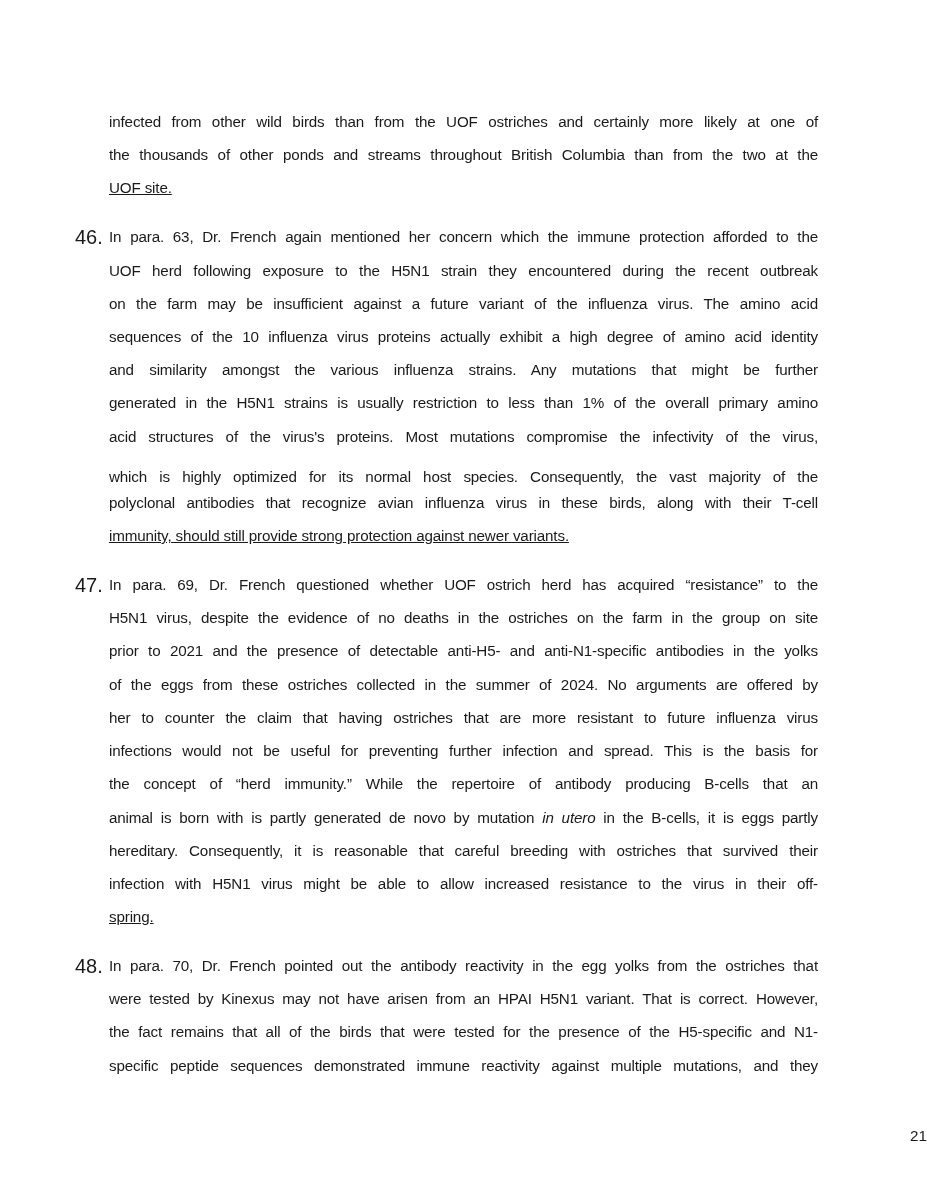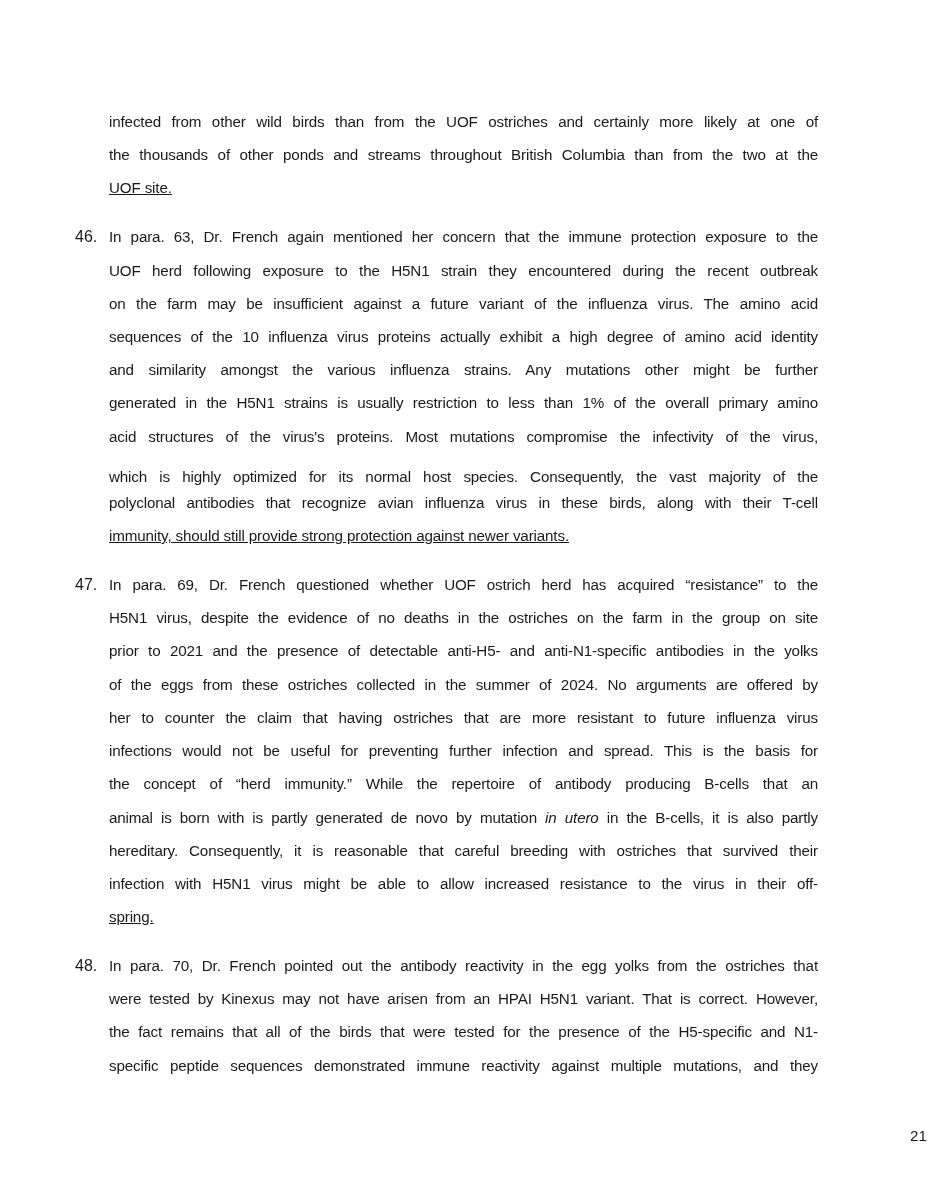--- a/index.html
+++ b/index.html
@@ -33,21 +33,21 @@
       text-align-last: justify;
       letter-spacing: -0.15px;
     }
     .line.last {
       text-align-last: left;
       text-decoration: underline;
     }
     .num {
       position: absolute;
       left: 75px;
-      font-size: 16px;
+      font-size: 20px;
       line-height: 20px;
     }
     .page-number {
       position: absolute;
       left: 0;
       width: 927px;
       top: 1126px;
       text-align: right;
       font-size: 15.2px;
       line-height: 20px;
@@ -60,42 +60,42 @@
 <div class="page">
 
   <div>
     <div class="line" style="top:112px">infected from other wild birds than from the UOF ostriches and certainly more likely at one of</div>
     <div class="line" style="top:145px">the thousands of other ponds and streams throughout British Columbia than from the two at the</div>
     <div class="line last" style="top:178px">UOF site.</div>
   </div>
 
   <div>
     <div class="num" style="top:227px">46.</div>
-    <div class="line" style="top:227px">In para. 63, Dr. French again mentioned her concern that the immune protection exposure to the</div>
+    <div class="line" style="top:227px">In para. 63, Dr. French again mentioned her concern which the immune protection afforded to the</div>
     <div class="line" style="top:261px">UOF herd following exposure to the H5N1 strain they encountered during the recent outbreak</div>
     <div class="line" style="top:294px">on the farm may be insufficient against a future variant of the influenza virus. The amino acid</div>
     <div class="line" style="top:327px">sequences of the 10 influenza virus proteins actually exhibit a high degree of amino acid identity</div>
-    <div class="line" style="top:360px">and similarity amongst the various influenza strains. Any mutations other might be further</div>
+    <div class="line" style="top:360px">and similarity amongst the various influenza strains. Any mutations that might be further</div>
     <div class="line" style="top:393px">generated in the H5N1 strains is usually restriction to less than 1% of the overall primary amino</div>
     <div class="line" style="top:427px">acid structures of the virus's proteins. Most mutations compromise the infectivity of the virus,</div>
     <div class="line" style="top:467px">which is highly optimized for its normal host species. Consequently, the vast majority of the</div>
     <div class="line" style="top:493px">polyclonal antibodies that recognize avian influenza virus in these birds, along with their T-cell</div>
     <div class="line last" style="top:526px">immunity, should still provide strong protection against newer variants.</div>
   </div>
 
   <div>
     <div class="num" style="top:575px">47.</div>
     <div class="line" style="top:575px">In para. 69, Dr. French questioned whether UOF ostrich herd has acquired “resistance” to the</div>
     <div class="line" style="top:608px">H5N1 virus, despite the evidence of no deaths in the ostriches on the farm in the group on site</div>
     <div class="line" style="top:641px">prior to 2021 and the presence of detectable anti-H5- and anti-N1-specific antibodies in the yolks</div>
     <div class="line" style="top:675px">of the eggs from these ostriches collected in the summer of 2024. No arguments are offered by</div>
     <div class="line" style="top:708px">her to counter the claim that having ostriches that are more resistant to future influenza virus</div>
     <div class="line" style="top:741px">infections would not be useful for preventing further infection and spread. This is the basis for</div>
     <div class="line" style="top:774px">the concept of “herd immunity.” While the repertoire of antibody producing B-cells that an</div>
-    <div class="line" style="top:808px"><span>animal is born with is partly generated de novo by mutation </span><em>in utero</em><span> in the B-cells, it is also partly</span></div>
+    <div class="line" style="top:808px"><span>animal is born with is partly generated de novo by mutation </span><em>in utero</em><span> in the B-cells, it is eggs partly</span></div>
     <div class="line" style="top:841px">hereditary. Consequently, it is reasonable that careful breeding with ostriches that survived their</div>
     <div class="line" style="top:874px">infection with H5N1 virus might be able to allow increased resistance to the virus in their off-</div>
     <div class="line last" style="top:907px">spring.</div>
   </div>
 
   <div>
     <div class="num" style="top:956px">48.</div>
     <div class="line" style="top:956px">In para. 70, Dr. French pointed out the antibody reactivity in the egg yolks from the ostriches that</div>
     <div class="line" style="top:989px">were tested by Kinexus may not have arisen from an HPAI H5N1 variant. That is correct. However,</div>
     <div class="line" style="top:1022px">the fact remains that all of the birds that were tested for the presence of the H5-specific and N1-</div>

